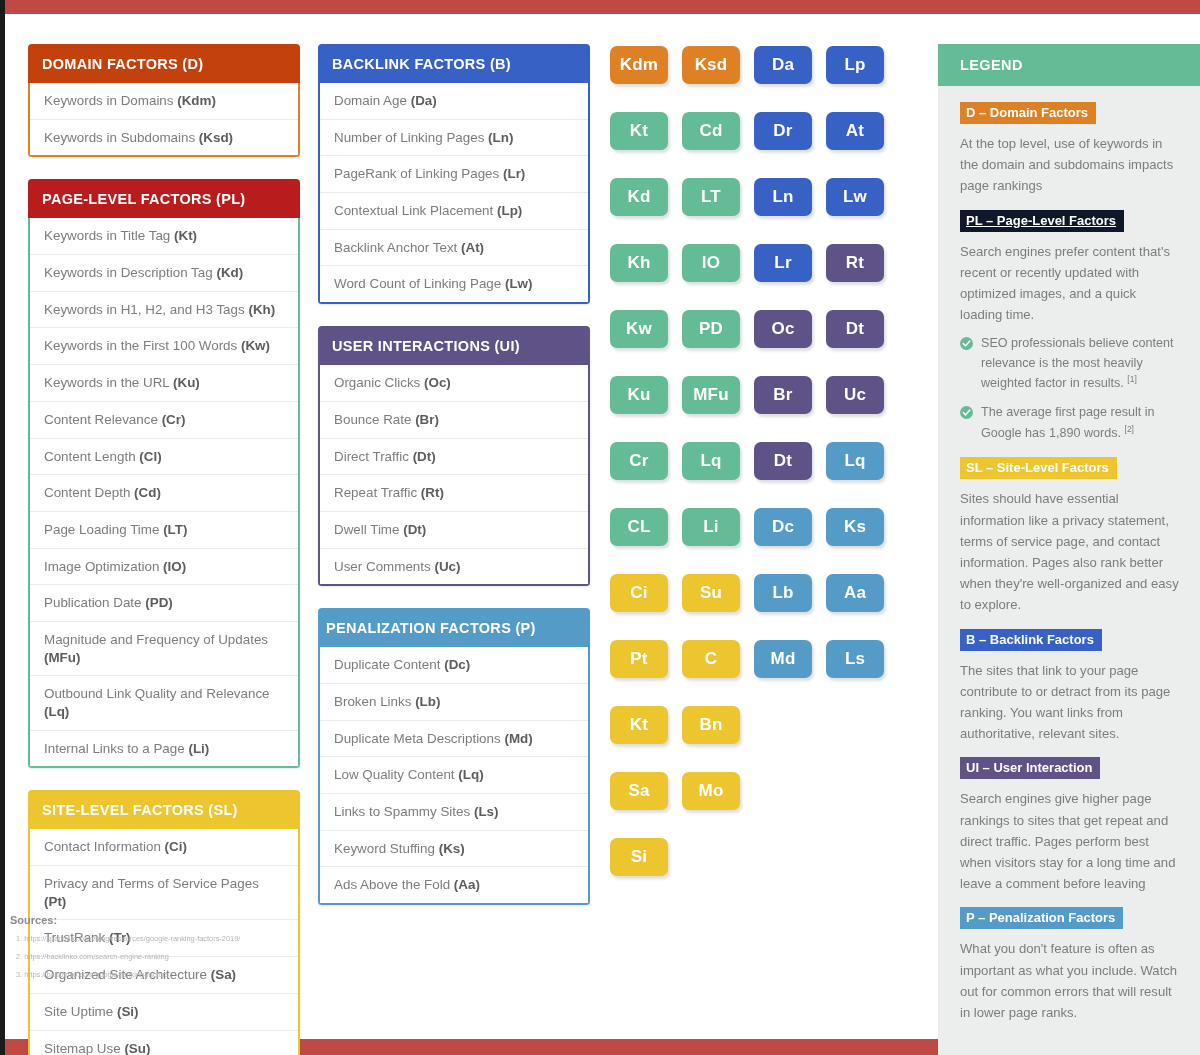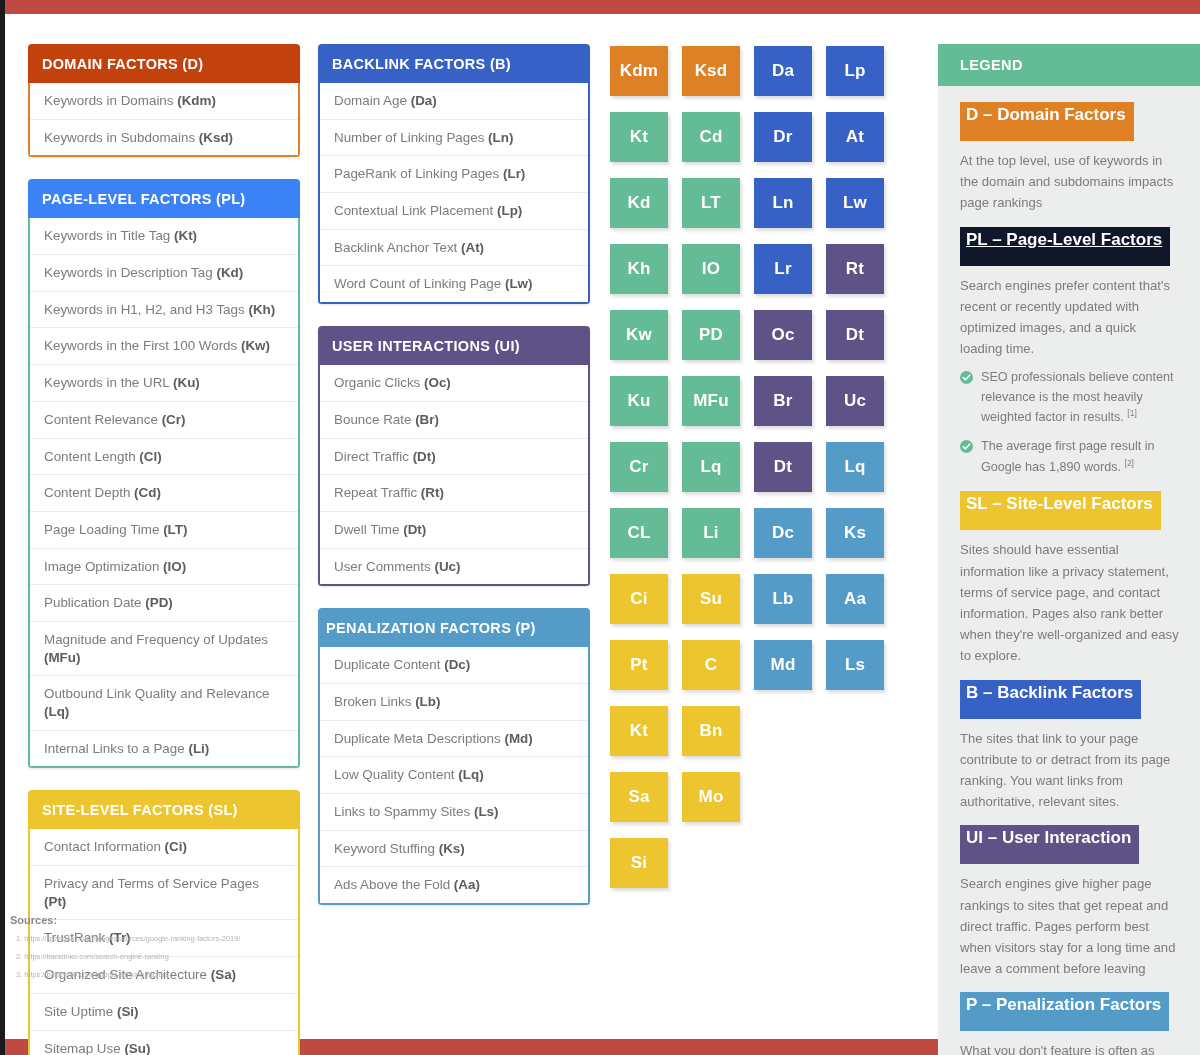--- a/index.html
+++ b/index.html
@@ -77,22 +77,22 @@
   }
   .tile-grid {
     display: grid;
     grid-template-columns: repeat(4, 58px);
     grid-auto-rows: 54px;
     column-gap: 14px;
     row-gap: 12px;
     padding-top: 2px;
   }
   .tile {
-    width: 58px; height: 50px;
-    border-radius: 0;
+    width: 58px; height: 38px;
+    border-radius: 7px;
     display: flex; align-items: center; justify-content: center;
     color: #fff;
     font-size: 17px;
     font-weight: bold;
     letter-spacing: 0.2px;
     box-shadow: 2px 3px 3px rgba(0,0,0,0.13);
   }
   .tile.blank { background: transparent; box-shadow: none; }
 
   .sources {
@@ -126,23 +126,23 @@
     font-size: 14.5px;
     font-weight: bold;
     letter-spacing: 0.4px;
     padding: 13px 22px 13px 22px;
   }
   .legend-inner { padding: 16px 22px 22px 22px; }
   .legend-sect { margin-bottom: 2px; }
   .legend-tag {
     display: inline-block;
     color: #fff;
-    font-size: 17px;
+    font-size: 13px;
     font-weight: bold;
-    padding: 3px 8px 16px 6px;
+    padding: 3px 8px 4px 6px;
     margin-bottom: 9px;
   }
   .legend-text {
     font-size: 13.1px;
     color: #7c7c7c;
     line-height: 1.62;
     margin-bottom: 13px;
   }
   .legend-bullets { margin: -4px 0 14px 0; }
   .legend-bullet {
@@ -168,21 +168,21 @@
   <div id="content">
     <div class="col-cards" id="col-1">
         <div class="card">
           <div class="card-head" style="background: #c2410c;">DOMAIN FACTORS (D)</div>
           <div class="card-body" style="border-color: rgb(222, 128, 36);">
             <div class="card-row"><span>Keywords in Domains </span><b>(Kdm)</b></div>
             <div class="card-row"><span>Keywords in Subdomains </span><b>(Ksd)</b></div>
           </div>
         </div>
         <div class="card">
-          <div class="card-head" style="background: #3b82f6;">PAGE-LEVEL FACTORS (PL)</div>
+          <div class="card-head" style="background: #b91c1c;">PAGE-LEVEL FACTORS (PL)</div>
           <div class="card-body" style="border-color: rgb(99, 188, 149);">
             <div class="card-row"><span>Keywords in Title Tag </span><b>(Kt)</b></div>
             <div class="card-row"><span>Keywords in Description Tag </span><b>(Kd)</b></div>
             <div class="card-row"><span>Keywords in H1, H2, and H3 Tags </span><b>(Kh)</b></div>
             <div class="card-row"><span>Keywords in the First 100 Words </span><b>(Kw)</b></div>
             <div class="card-row"><span>Keywords in the URL </span><b>(Ku)</b></div>
             <div class="card-row"><span>Content Relevance </span><b>(Cr)</b></div>
             <div class="card-row"><span>Content Length </span><b>(Cl)</b></div>
             <div class="card-row"><span>Content Depth </span><b>(Cd)</b></div>
             <div class="card-row"><span>Page Loading Time </span><b>(LT)</b></div>

